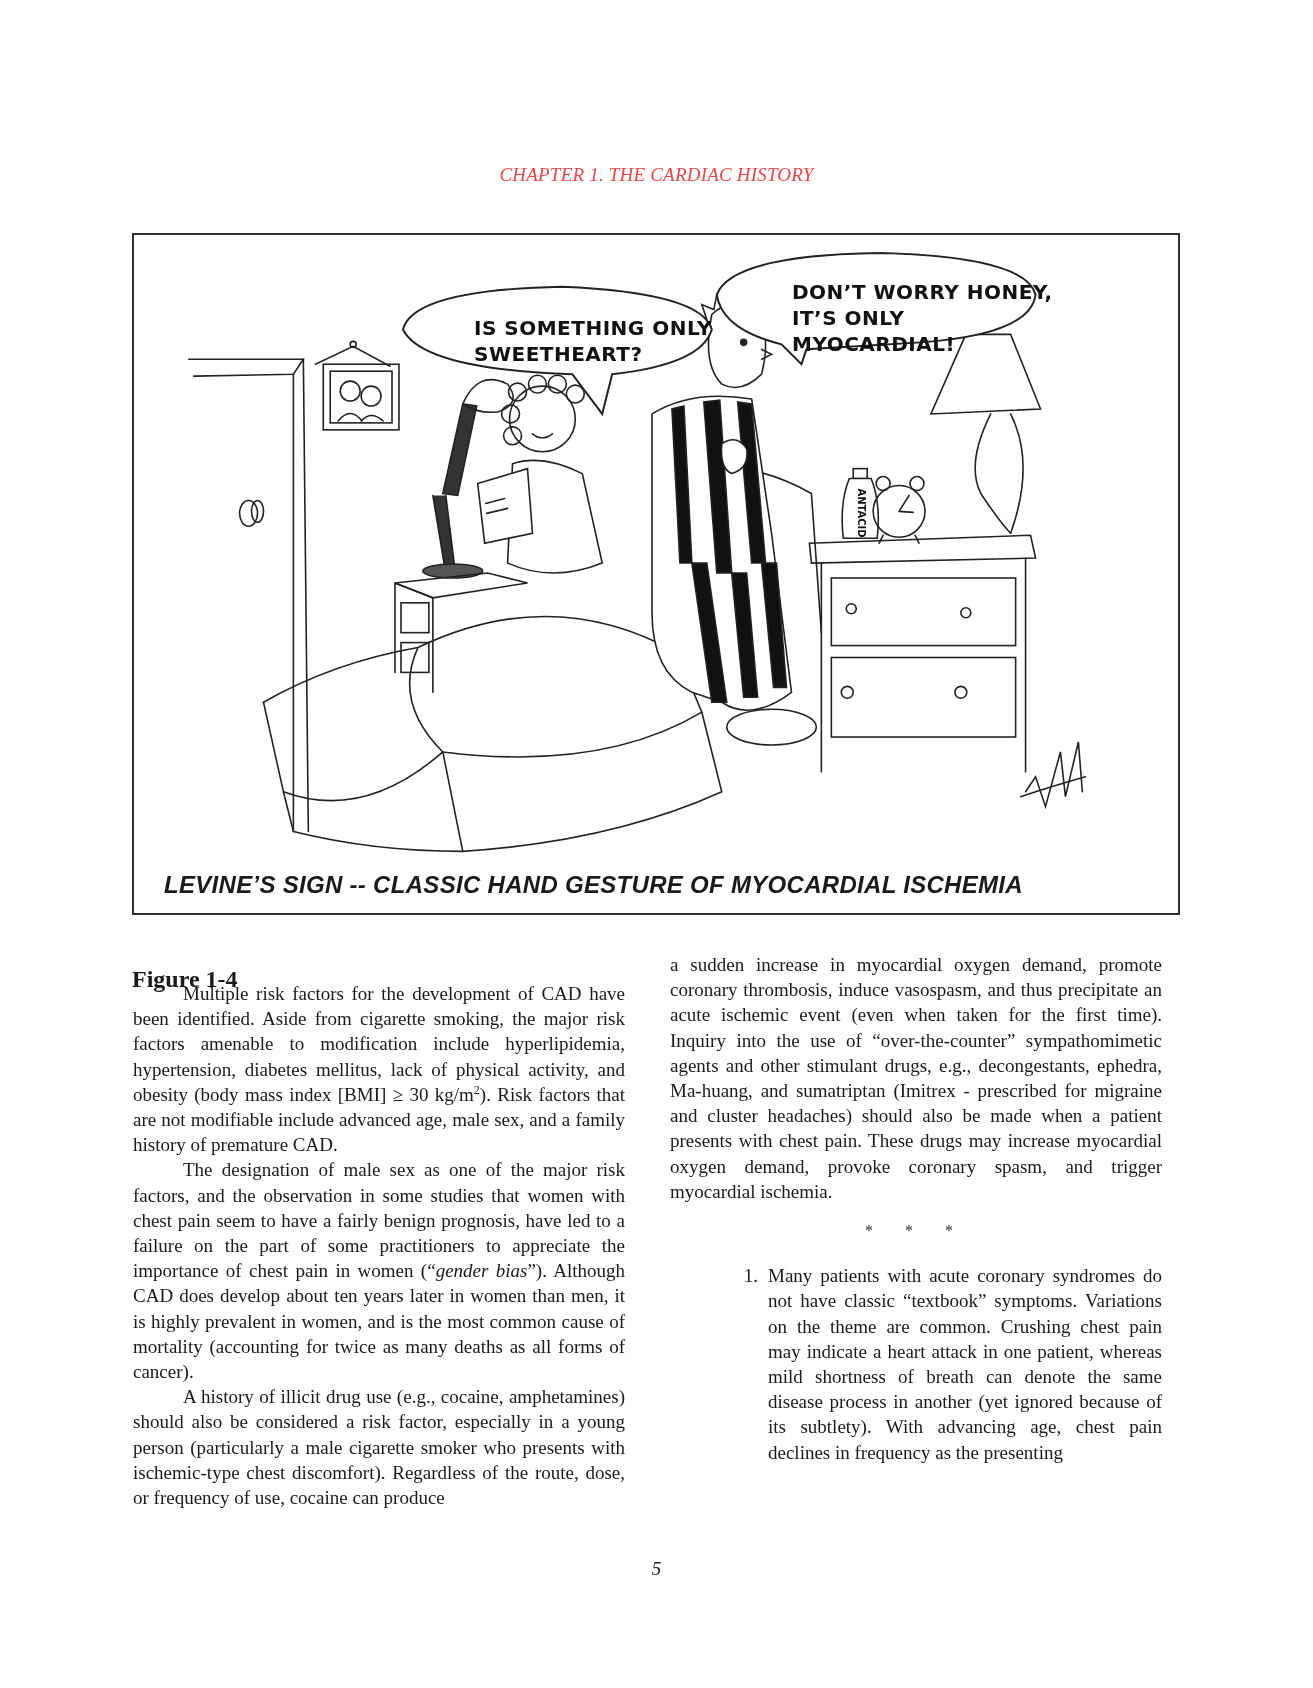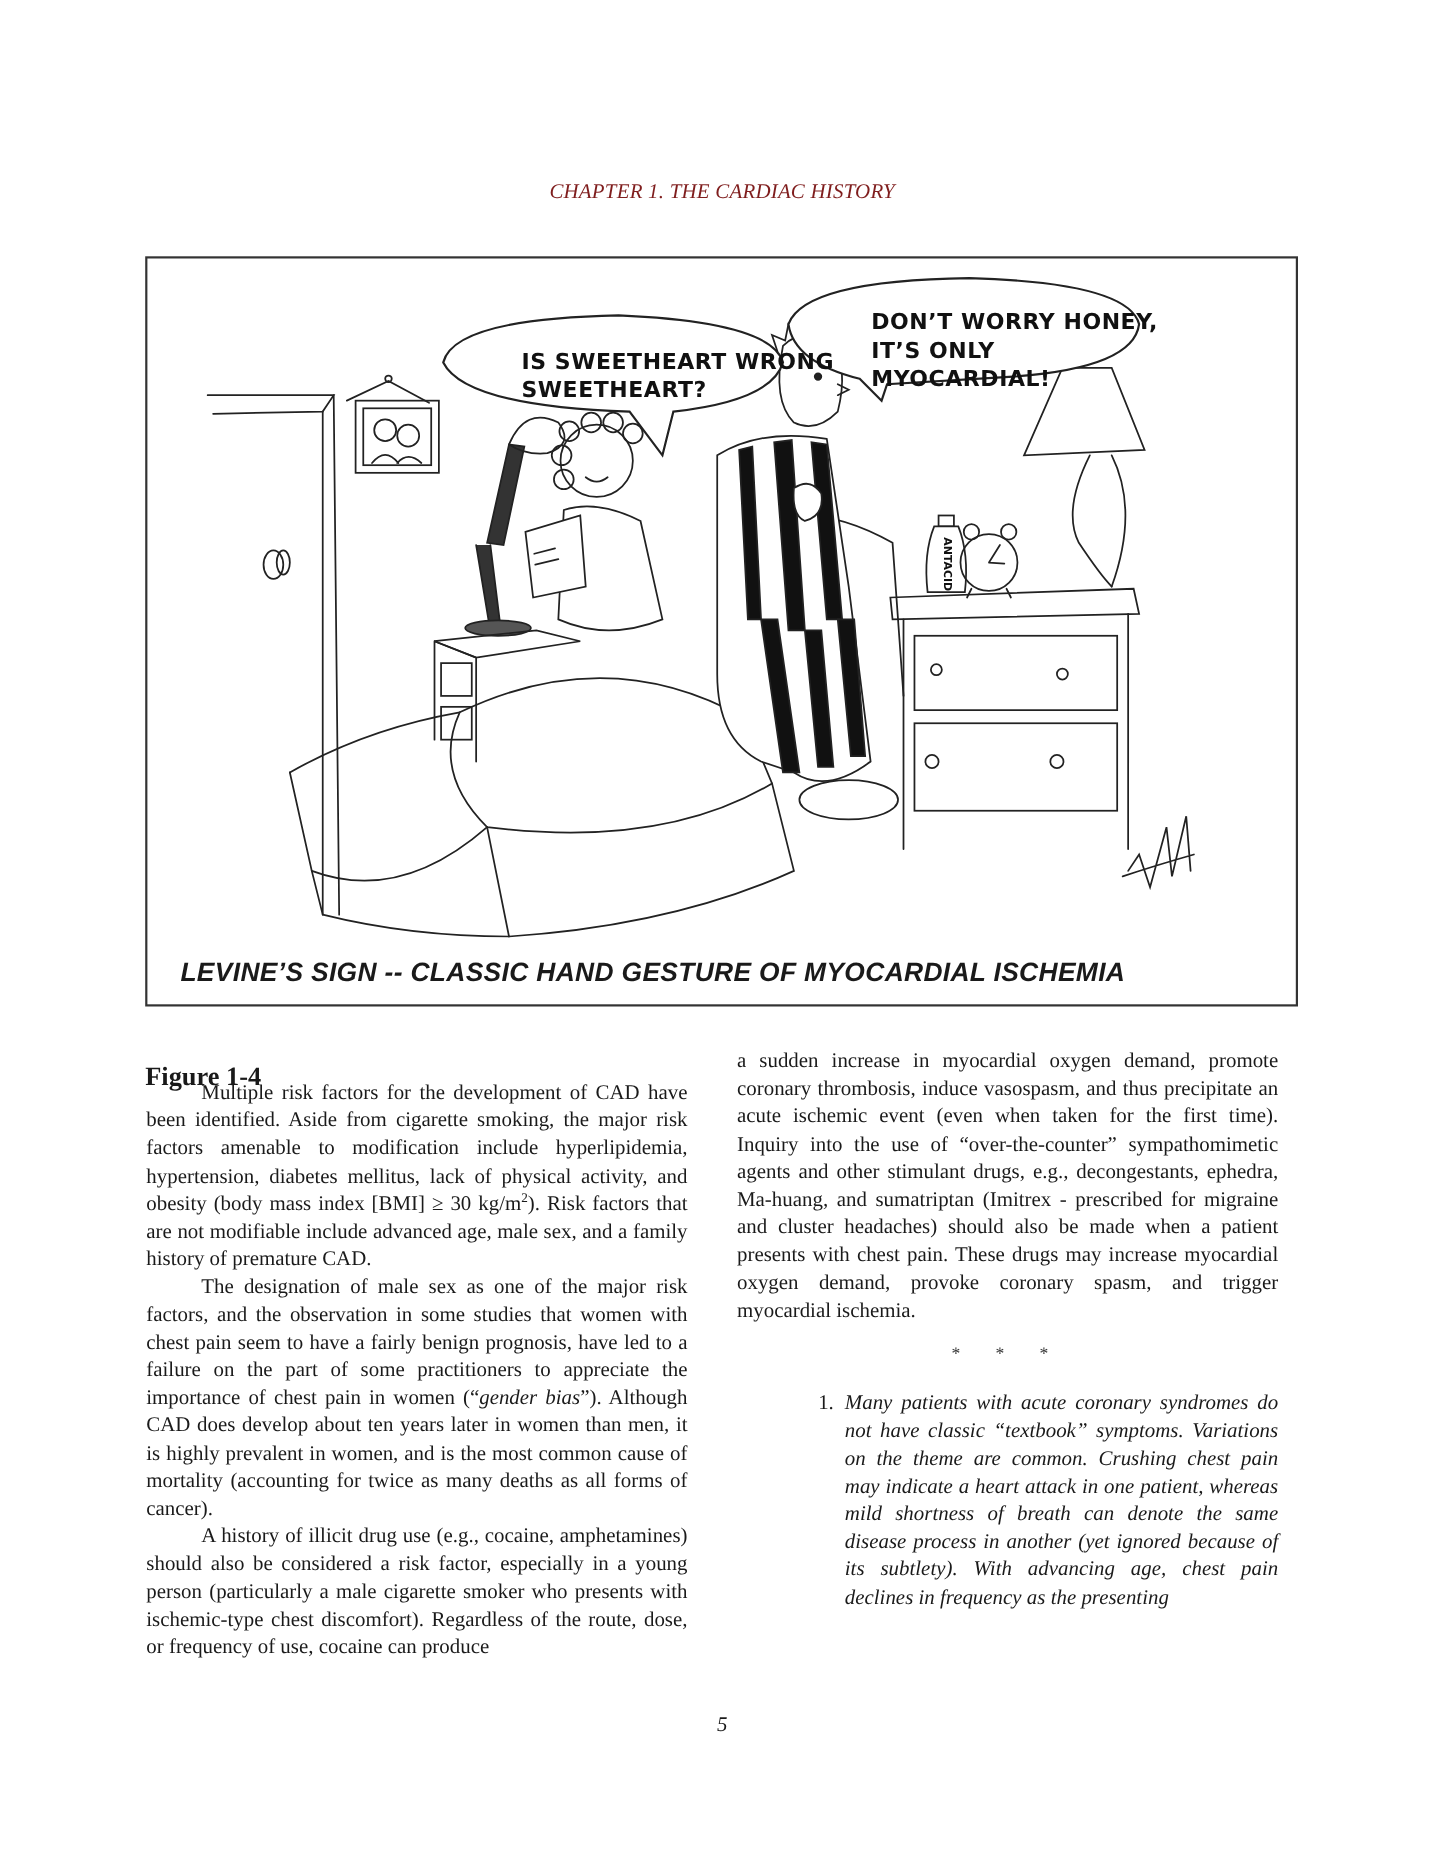--- a/index.html
+++ b/index.html
@@ -1,39 +1,39 @@
 <!DOCTYPE html>
 <html><head>
 <meta charset="utf-8">
 <style>
   html, body { margin:0; padding:0; background:#ffffff; }
   body { width:1313px; height:1688px; position:relative; overflow:hidden; color:#1a1a1a;
          font-family:"Liberation Serif", "DejaVu Serif", serif; }
   .running-head { position:absolute; top:164px; left:0; width:1313px; text-align:center;
-         font-style:italic; font-size:19px; letter-spacing:0.2px; color:#7f1d1d; }
+         font-style:italic; font-size:19px; letter-spacing:0.2px; color:#ef4444; }
   .figure-frame { position:absolute; left:132px; top:233px; width:1048px; height:682px;
          border:2.5px solid #333; box-sizing:border-box; background:#fff; }
   .figure-frame svg.art { position:absolute; left:0; top:0; width:100%; height:100%; }
   .bubble-text { position:absolute; font-family:"DejaVu Sans", sans-serif; font-weight:bold;
          color:#111; font-size:20px; line-height:26px; letter-spacing:0.5px; }
   .bubble-left { left:340px; top:80px; width:300px; text-align:left; }
   .bubble-right { left:658px; top:44px; width:300px; }
   .figure-caption-banner { position:absolute; left:30px; bottom:14px; font-family:"Liberation Sans", sans-serif;
          font-weight:bold; font-style:italic; font-size:24px; letter-spacing:0.3px; color:#1a1a1a; }
   .figure-label { position:absolute; left:132px; top:926px; font-weight:bold; font-size:24px;margin-top:40px; }
   .col { position:absolute; top:948px; width:492px; font-size:19px; line-height:25.2px; text-align:justify; }
   .col-left { left:133px; top:981px; }
   .col-right { left:658px; top:952px;margin-left:12px; }
   .col p { margin:0; }
   .indent { text-indent:50px; }
   .asterisks { text-align:center; margin:14px 0 0 0 !important; letter-spacing:14px; font-size:16px; color:#333; }
   .section-head { font-weight:bold; font-size:19px; margin-top:22px !important; letter-spacing:-0.3px; }
   .pearl { display:flex; margin-top:20px; }
   .pearl-num { width:88px; text-align:right; padding-right:10px; flex:none; }
-  .pearl-text { flex:1; text-align:justify;font-style:italic; }
+  .pearl-text { flex:1; text-align:justify; }
   .page-number { position:absolute; top:1558px; left:0; width:1313px; text-align:center; font-style:italic; font-size:19px; }
   sup { font-size:12px; line-height:0; }
 </style>
 </head>
 <body>
 
 <div class="running-head">CHAPTER 1.  THE CARDIAC HISTORY</div>
 
 <div class="figure-frame">
   <svg class="art" viewBox="0 0 1048 682" preserveAspectRatio="none">
@@ -148,21 +148,21 @@
       <g>
         <path d="M585 60 Q600 20 750 18 Q895 22 905 60 Q900 100 790 108 L675 115 L670 130 L650 110 Q590 95 585 60 Z" fill="#fff" stroke-width="2"></path>
       </g>
 
       <path d="M895 560 L905 545 L915 575 L930 520 L935 565 L948 510 L952 560 M890 565 Q920 555 955 545"></path>
     </g>
     <text x="727" y="255" transform="rotate(90 727 255)" font-family="DejaVu Sans, sans-serif" font-size="10" font-weight="bold" fill="#111">ANTACID</text>
   </svg>
 
   <div class="bubble-text bubble-left">
-    <div>IS SWEETHEART WRONG</div>
+    <div>IS SOMETHING ONLY</div>
     <div>SWEETHEART?</div>
   </div>
   <div class="bubble-text bubble-right">
     <div>DON’T WORRY HONEY,</div>
     <div>IT’S ONLY</div>
     <div>MYOCARDIAL!</div>
   </div>
 
   <div class="figure-caption-banner">LEVINE’S SIGN -- CLASSIC HAND GESTURE OF MYOCARDIAL ISCHEMIA</div>
 </div>

